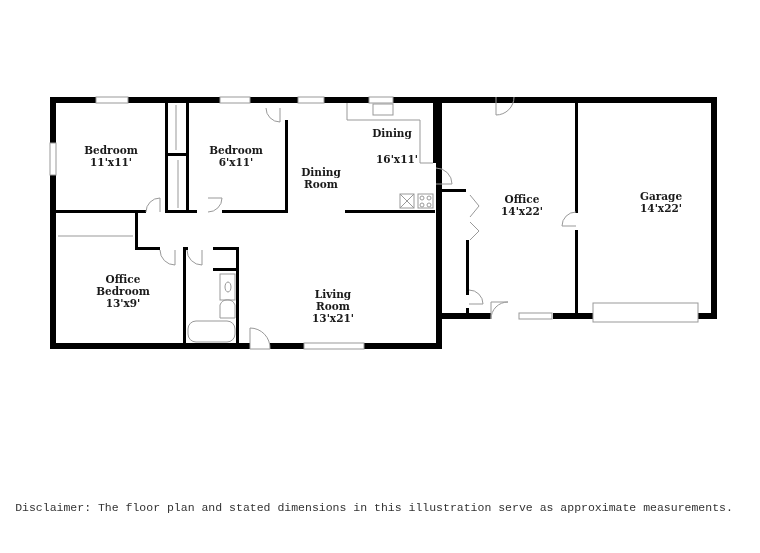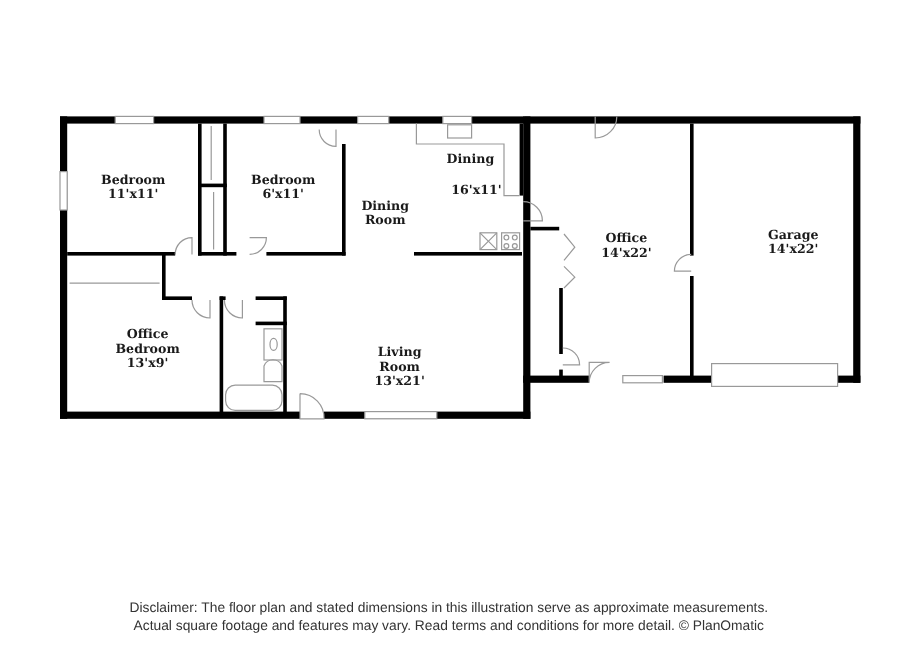--- a/index.html
+++ b/index.html
@@ -15,21 +15,21 @@
       transform: translateX(-50%);
       white-space: nowrap;
     }
     .room-name { font-weight: bold; display: block; }
     .room-dim { display: block; font-weight: bold; text-align: center; }
     .disclaimer {
       position: absolute;
       left: 0; width: 748px;
       top: 500px;
       text-align: center;
-      font-family: Liberation Sans, sans-serif;
+      font-family: Liberation Mono, monospace;
       font-size: 11.5px;
       line-height: 15px;
       color: #333333;
     }
     .disclaimer span { display: block; }
   </style>
 </head>
 <body>
 
 <svg id="plan" viewBox="0 0 760 553" xmlns="http://www.w3.org/2000/svg">
@@ -189,14 +189,13 @@
 </div>
 
 <div class="room-label" style="left:333px; top:259px;margin-top:29px;">
   <span class="room-name">Living</span>
   <span class="room-name">Room</span>
   <span class="room-dim">13'x21'</span>
 </div>
 
 <div class="disclaimer">
   <span>Disclaimer: The floor plan and stated dimensions in this illustration serve as approximate measurements.</span>
-  <span>Actual square footage and features may vary. Read terms and conditions for more detail. © PlanOmatic</span>
 </div>
 
 </body></html>

